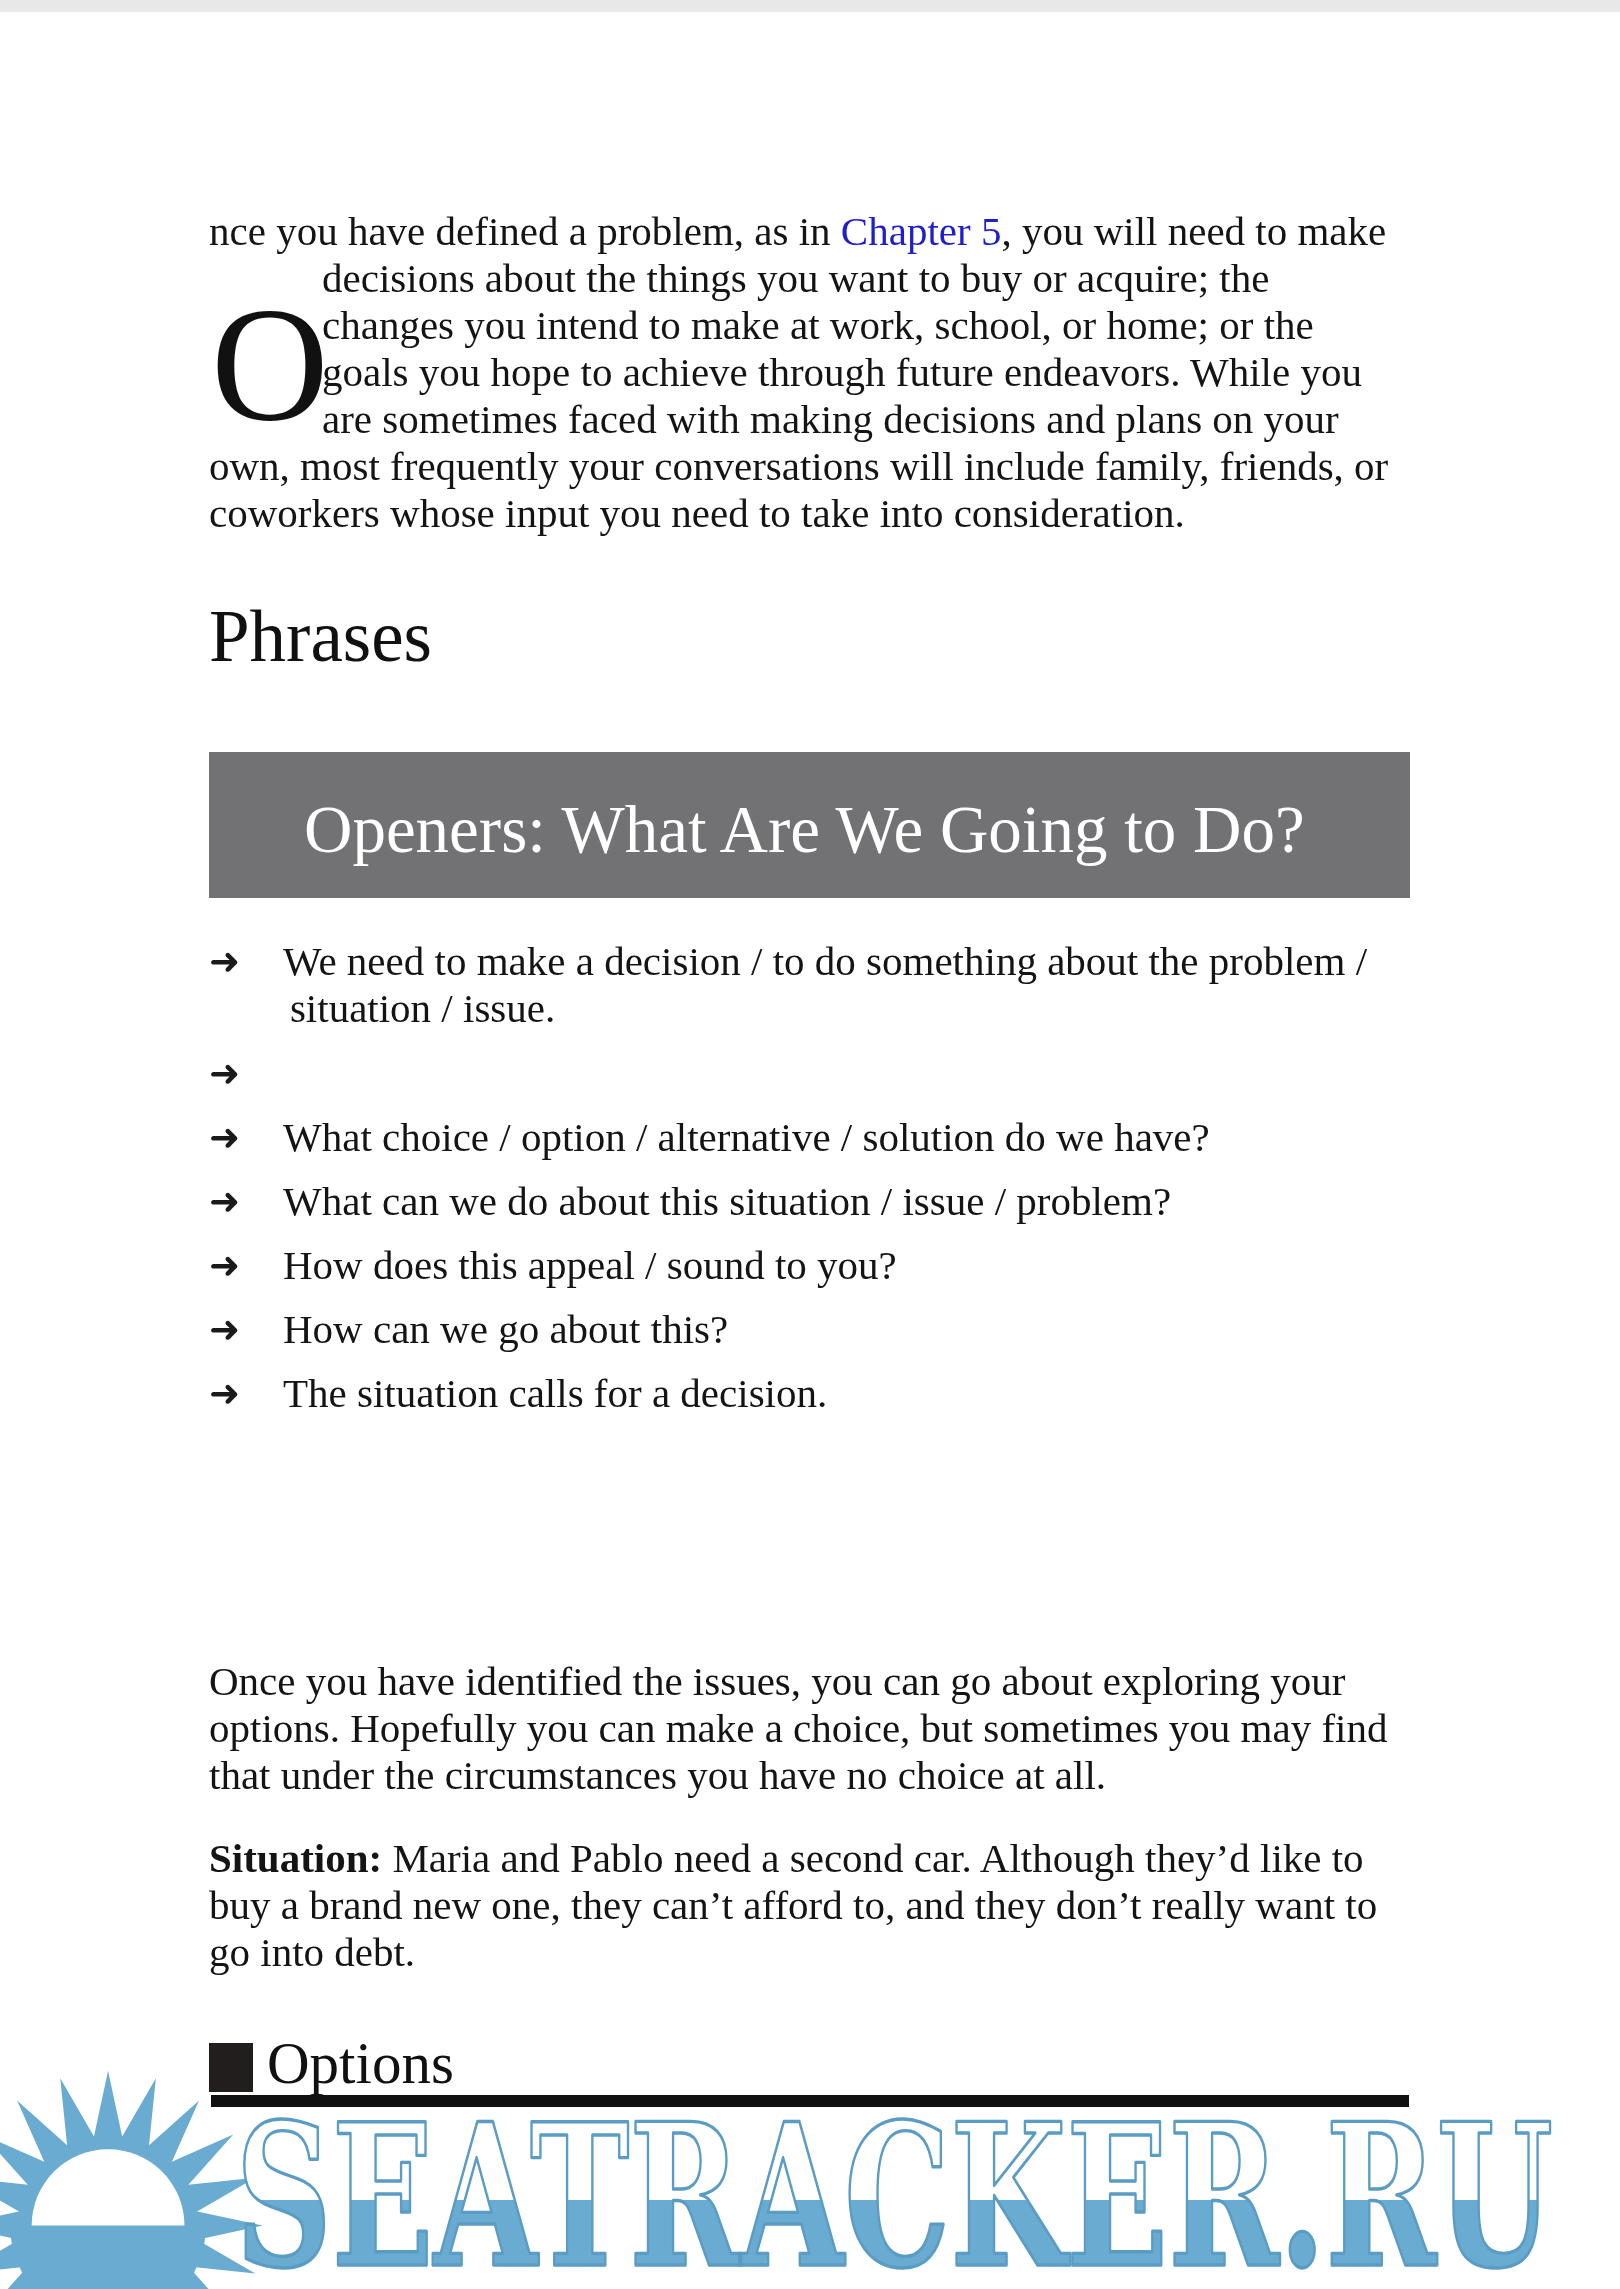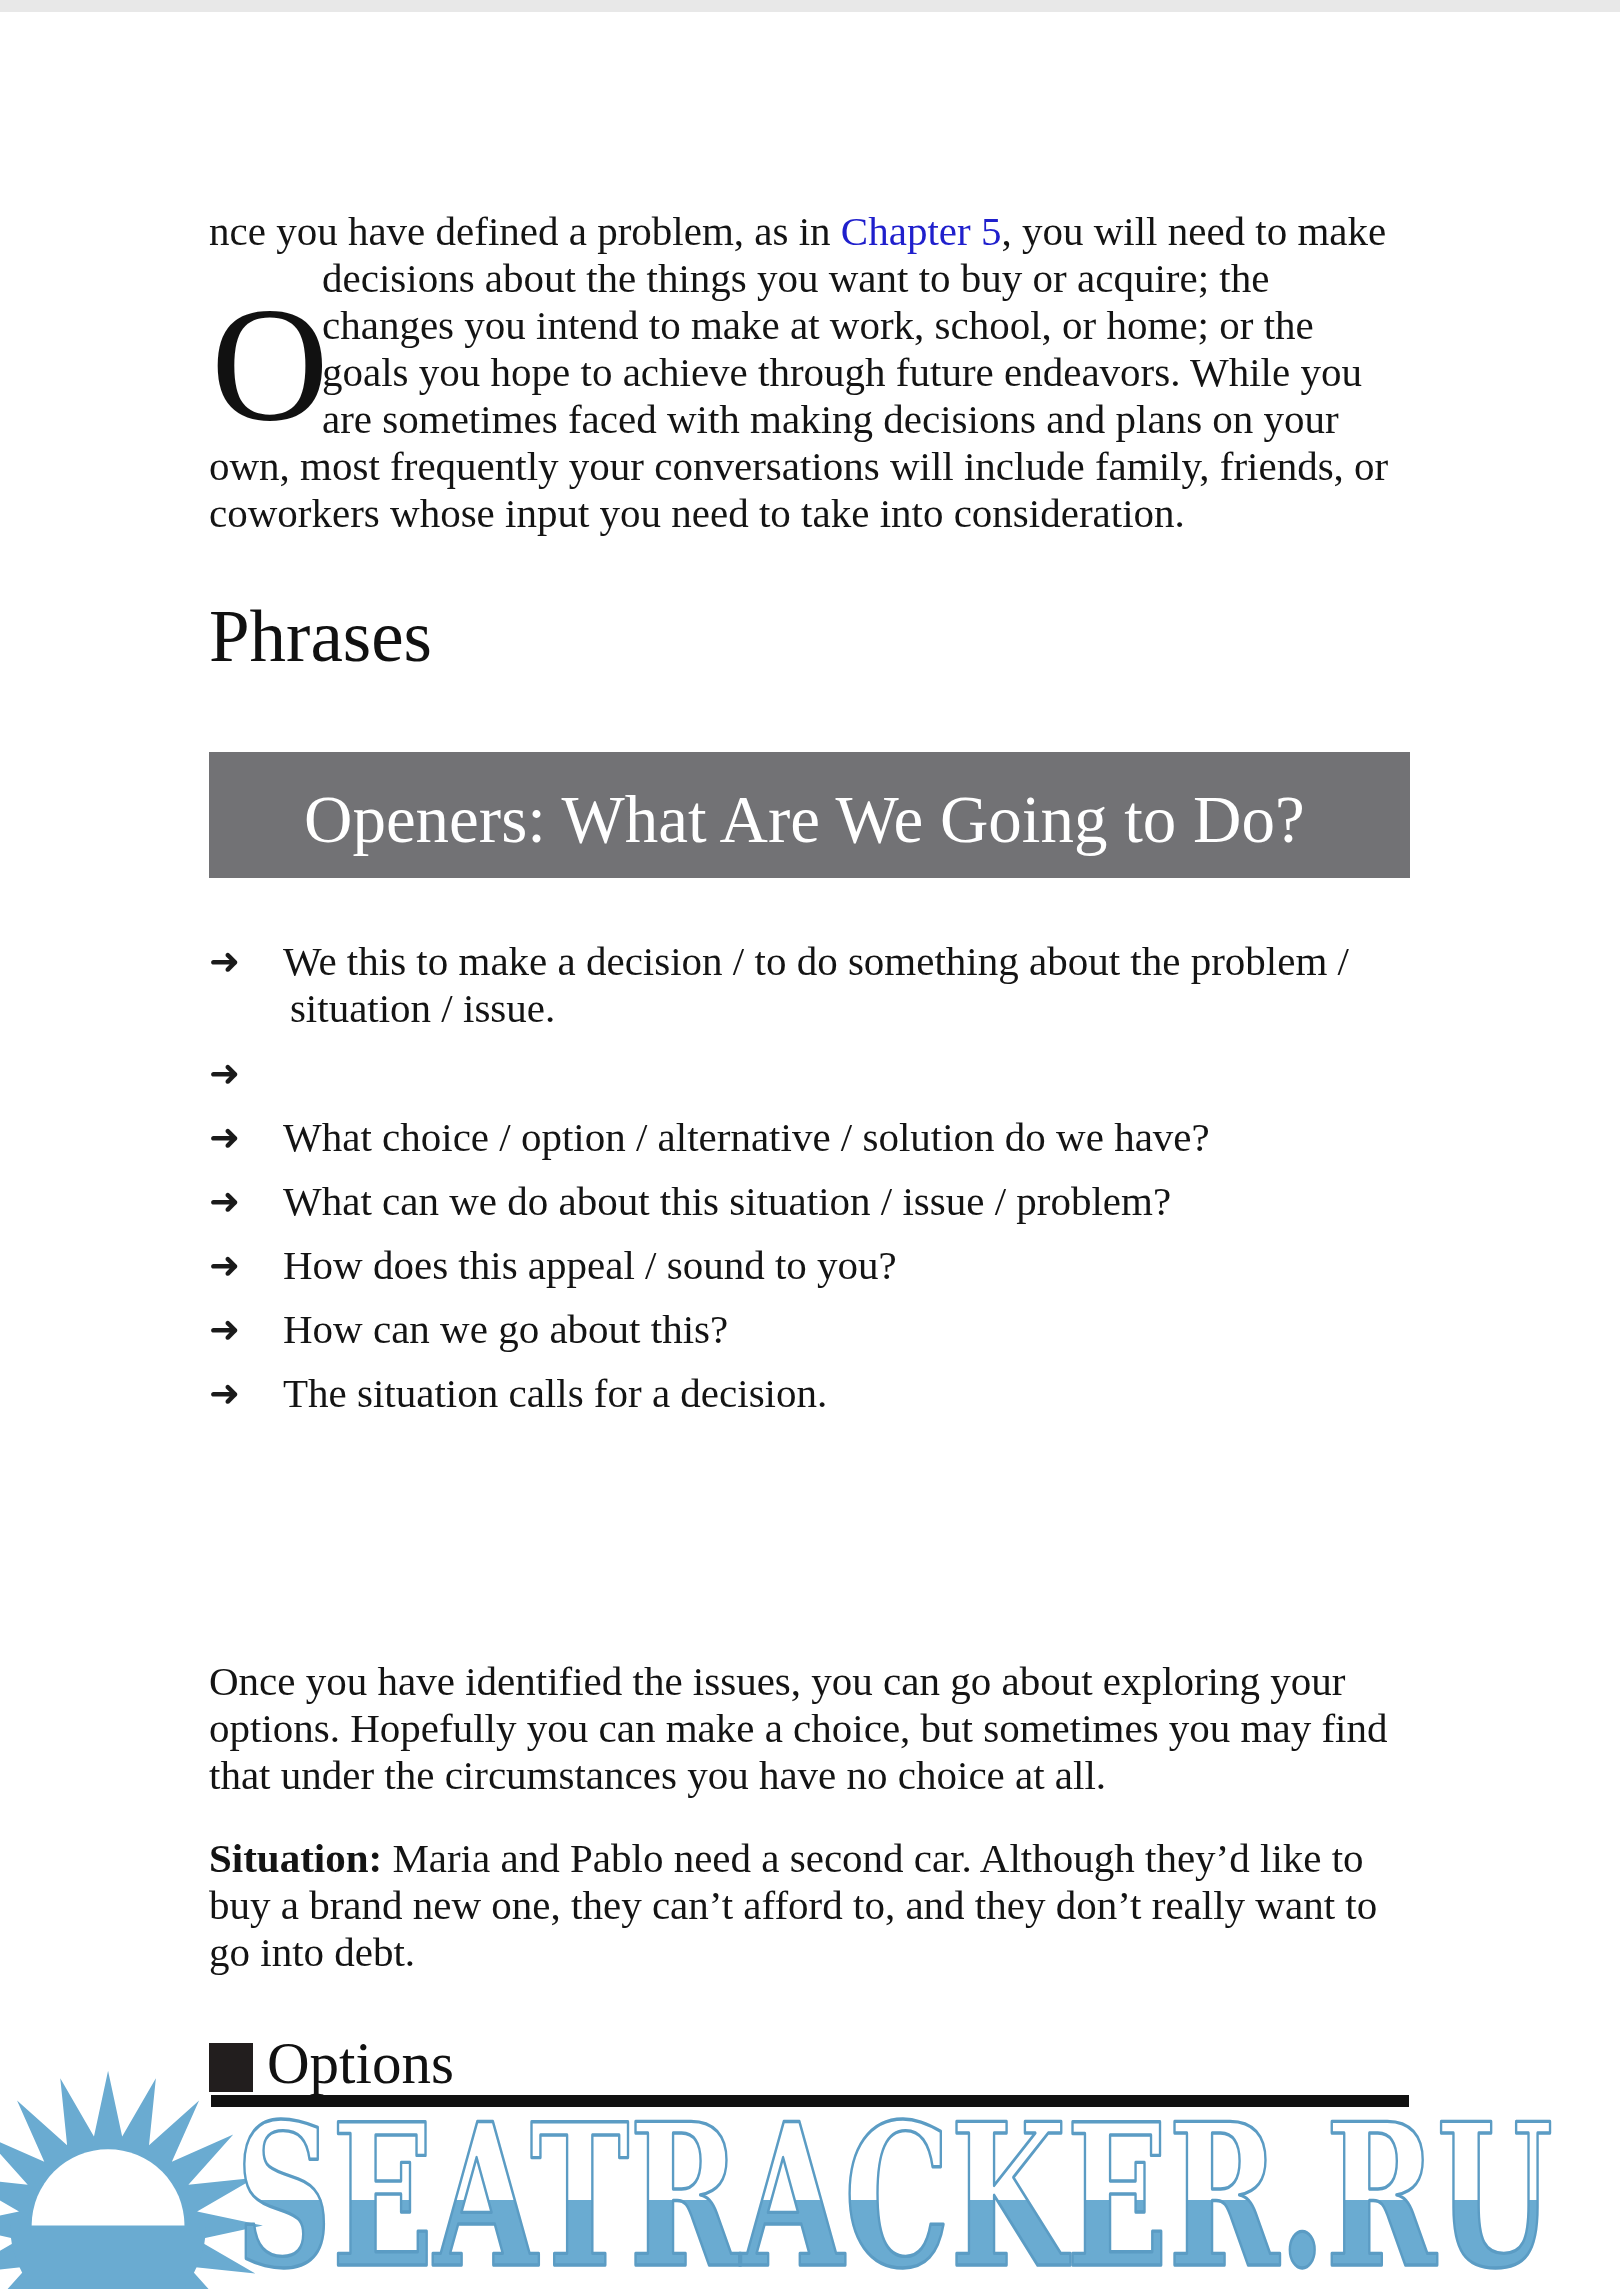--- a/index.html
+++ b/index.html
@@ -29,21 +29,21 @@
   #phrases-heading { left:209px; top:588px; font-size:73px; line-height:1; color:#111111; }
 
   
   .banner {
     left:209px; width:1201px;
     background:var(--banner-bg);
     display:flex; align-items:center;
     padding-left:95px; padding-top:9.8px;
     box-sizing:border-box;
   }
-  #banner-openers { top:740px; height:126px; }
+  #banner-openers { top:740px; height:146px; }
   #banner-options { top:1470px; height:149px; }
   .banner-text { color:#ffffff; font-size:67px; line-height:1; white-space:nowrap; }
 
   
   .bullet-item { position:absolute; left:209px; display:flex; width:1264px; }
   .bullet-arrow {
     width:74px; flex:0 0 74px;
     font-family:"DejaVu Sans", sans-serif;
     font-size:37px; line-height:47px;
     color:var(--arrow-color);
@@ -81,21 +81,21 @@
 
   <div class="abs" id="phrases-heading">Phrases</div>
 
   <div class="abs banner" id="banner-openers">
     <span class="banner-text">Openers: What Are We Going to Do?</span>
   </div>
 
   <div class="bullet-item" style="top:926px">
     <span class="bullet-arrow">➜</span>
     <div class="bullet-lines">
-      <div class="line">We this to make a decision / to do something about the problem /</div>
+      <div class="line">We need to make a decision / to do something about the problem /</div>
       <div class="line cont">situation / issue.</div>
     </div>
   </div>
   <div class="bullet-item" style="top:1038px">
     <span class="bullet-arrow">➜</span>
   </div>
   <div class="bullet-item" style="top:1102px">
     <span class="bullet-arrow">➜</span>
     <div class="bullet-lines">
       <div class="line">What choice / option / alternative / solution do we have?</div>

